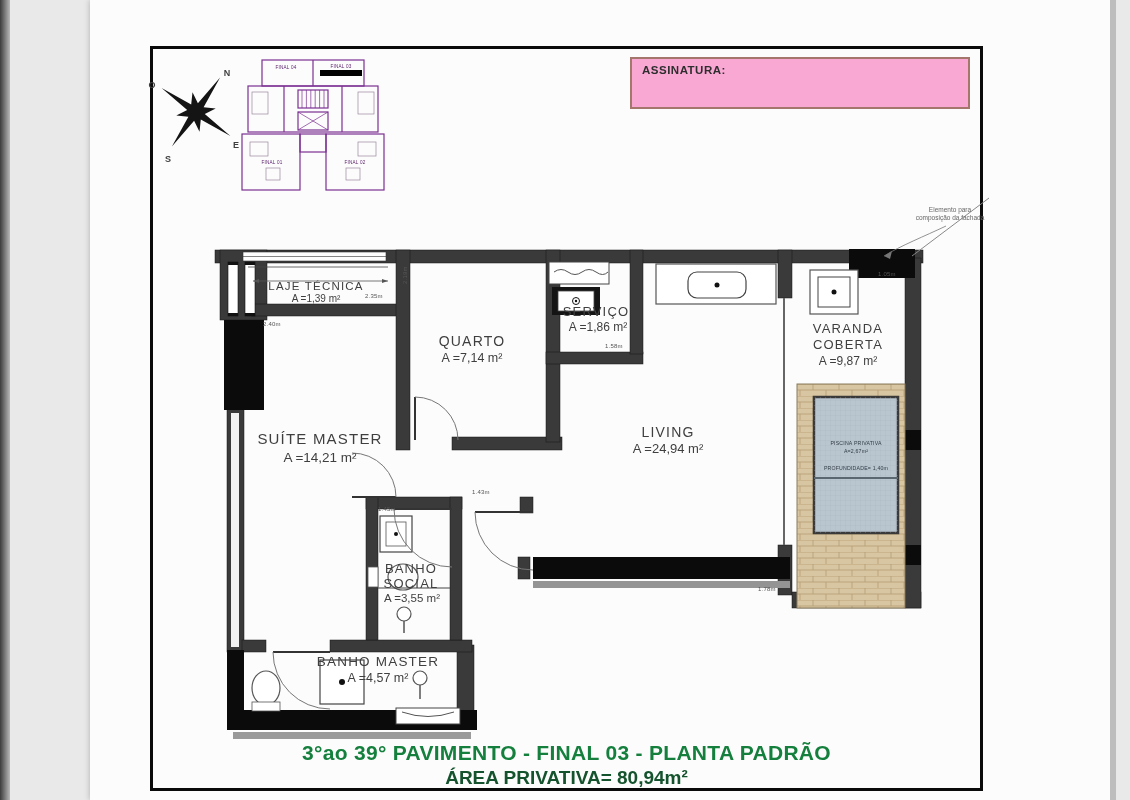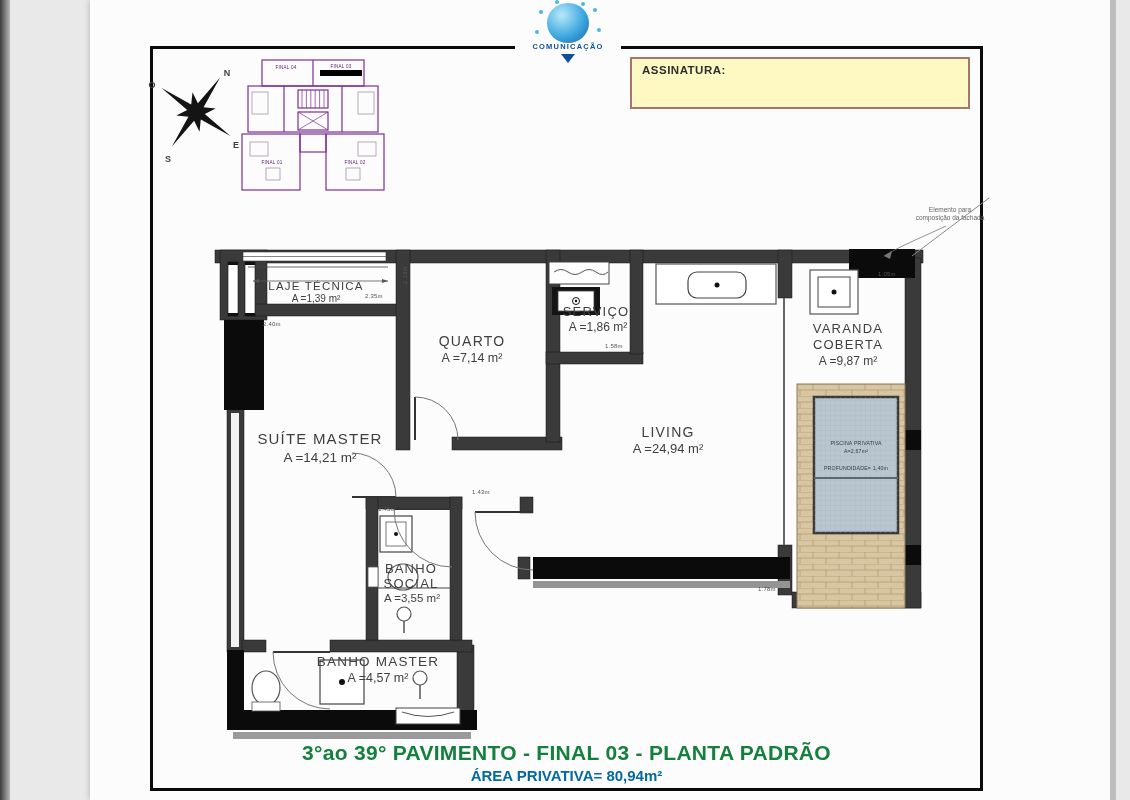--- a/index.html
+++ b/index.html
@@ -3,24 +3,24 @@
 <meta charset="utf-8">
 <style>
   html,body{margin:0;padding:0;}
   body{font-family:"Liberation Sans",sans-serif;background:#e9e9e9;}
   #screen{position:relative;width:1130px;height:800px;overflow:hidden;background:#e9e9e9;}
   .abs{position:absolute;}
   #paper{left:90px;top:0;width:1020px;height:800px;background:#fcfcfc;box-shadow:0 0 6px rgba(0,0,0,.25);}
   #edge-left{left:0;top:0;width:10px;height:800px;background:linear-gradient(to right,#3c3c3c,#b9b9b9);}
   #edge-right{left:1110px;top:0;width:6px;height:800px;background:#bdbdbd;}
   #frame{left:150px;top:46px;width:833px;height:745px;border:3px solid #0a0a0a;box-sizing:border-box;}
-  #sigbox{left:630px;top:57px;width:340px;height:52px;border:2px solid #a5766b;box-sizing:border-box;background:#fef9c3;}
+  #sigbox{left:630px;top:57px;width:340px;height:52px;border:2px solid #a5766b;box-sizing:border-box;background:#f9a8d4;}
   #sigbox .lbl{position:absolute;left:10px;top:5px;font-size:11.5px;font-weight:bold;color:#2e2e2e;letter-spacing:.5px;}
   #title1{left:150px;top:741px;width:833px;text-align:center;font-size:21px;font-weight:bold;color:#15803d;letter-spacing:.3px;}
-  #title2{left:150px;top:767px;width:833px;text-align:center;font-size:15px;font-weight:600;color:#0369a1;}
+  #title2{left:150px;top:767px;width:833px;text-align:center;font-size:19px;font-weight:600;color:#14532d;}
   
   #logo{left:515px;top:0;width:106px;height:70px;}
   #logo .mask{position:absolute;left:0px;top:40px;width:106px;height:14px;background:#fcfcfc;}
   #logo .ball{position:absolute;left:32px;top:3px;width:42px;height:40px;border-radius:50%;
     background:radial-gradient(circle at 35% 30%,#b8e9fa,#3fa9e0 55%,#1460a8);}
   #logo .dot{position:absolute;width:4px;height:4px;border-radius:50%;background:#49b6e8;}
   #logo .banner{position:absolute;left:0;top:42px;width:106px;text-align:center;font-size:7.5px;
     font-weight:bold;color:#0d4f9e;letter-spacing:1.2px;}
   #logo .tri{position:absolute;left:46px;top:54px;width:0;height:0;border-left:7px solid transparent;
     border-right:7px solid transparent;border-top:9px solid #0d4f9e;}
@@ -254,28 +254,16 @@
       <text class="dim" x="365" y="298">2.35m</text>
       <text class="dim" x="407" y="284" transform="rotate(-90 407 284)">2.19m</text>
       <text class="dim" x="605" y="348">1.58m</text>
       <text class="dim" x="378" y="511">1.45m</text>
       <text class="dim" x="472" y="494">1.43m</text>
       <text class="dim" x="758" y="591">1.78m</text>
       <text class="dim" x="878" y="276">1.05m</text>
     </g>
   </svg>
 
-  <div class="abs" id="logo">
-    <div class="mask"></div>
-    <div class="ball"></div>
-    <div class="dot" style="left:24px;top:10px;"></div>
-    <div class="dot" style="left:78px;top:8px;"></div>
-    <div class="dot" style="left:20px;top:30px;"></div>
-    <div class="dot" style="left:82px;top:28px;"></div>
-    <div class="dot" style="left:40px;top:0px;"></div>
-    <div class="dot" style="left:66px;top:2px;"></div>
-    <div class="banner">COMUNICAÇÃO</div>
-    <div class="tri"></div>
-  </div>
 
   <div class="abs" id="title1">3°ao 39° PAVIMENTO - FINAL 03 - PLANTA PADRÃO</div>
   <div class="abs" id="title2">ÁREA PRIVATIVA= 80,94m²</div>
 </div>
 
 </body></html>

